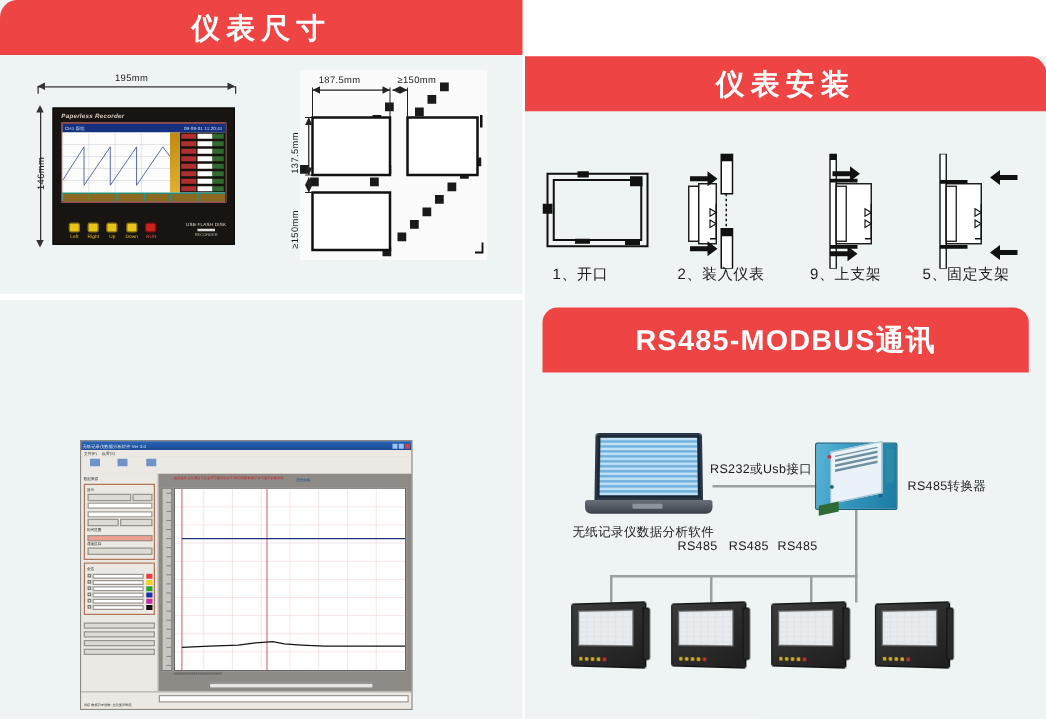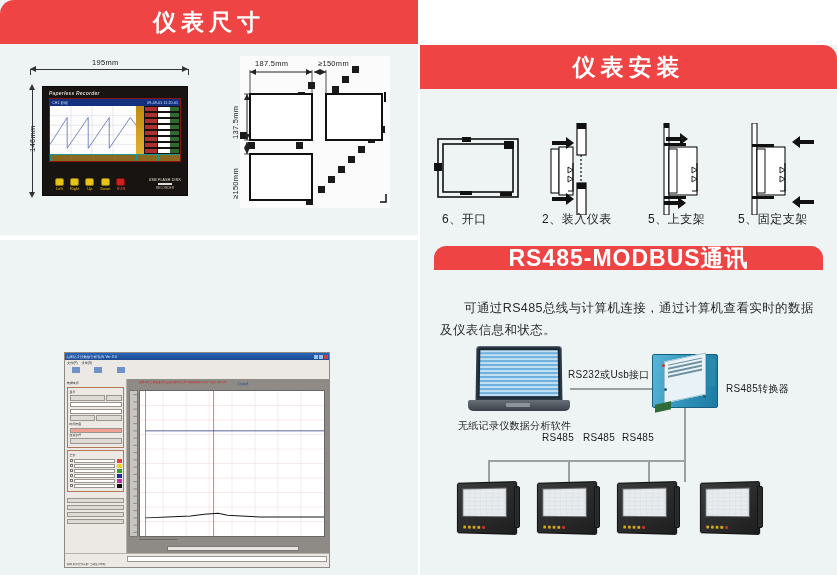--- a/index.html
+++ b/index.html
@@ -26,21 +26,21 @@
     letter-spacing: 5px;
     font-size: 23px; font-weight: bold;
   }
   #panel-dimensions .panel-header { border-top-left-radius: 14px; }
   #panel-installation .panel-header { border-top-right-radius: 14px; }
   #panel-analysis .panel-header {
     left: 0; top: 4px; height: 42px;
     border-top-left-radius: 14px; border-bottom-left-radius: 0;
   }
   #panel-rs485 .panel-header {
-    left: 14px; top: 6px; right: 14px; height: 24px;
+    left: 14px; top: 6px; right: 14px; height: 52px;
     border-radius: 12px 12px 0 0;
     letter-spacing: 1px;
   }
   .panel-header .latin { letter-spacing: 1px; }
 
   .panel-body { position: absolute; left: 0; right: 0; top: 44px; bottom: 0; }
 
   .caption-text {
     position: absolute;
     font-size: 12.5px; color: #2c2c2c; line-height: 1.75;
@@ -501,21 +501,21 @@
         <svg width="90" height="70" viewBox="0 0 90 70">
           <rect x="4" y="6" width="80" height="58" fill="none" stroke="#111" stroke-width="1.6"></rect>
           <rect x="9" y="11" width="70" height="48" fill="none" stroke="#111" stroke-width="1.6"></rect>
           <rect x="28" y="4" width="9" height="5" fill="#111"></rect>
           <rect x="70" y="8" width="10" height="8" fill="#111"></rect>
           <rect x="0" y="30" width="8" height="8" fill="#111"></rect>
           <rect x="26" y="58" width="12" height="4" fill="#111"></rect>
           <rect x="66" y="59" width="12" height="4" fill="#111"></rect>
         </svg>
       </div>
-      <div class="inst-cap" style="left:22px; top:122px;">6、开口</div>
+      <div class="inst-cap" style="left:22px; top:122px;">1、开口</div>
 
       <div class="inst-step" style="left:126px; top:34px;">
         <svg width="66" height="92" viewBox="0 0 66 92">
           <rect x="31" y="0" width="9" height="32" fill="#fff" stroke="#111" stroke-width="1.2"></rect>
           <rect x="31" y="0" width="9" height="6" fill="#111"></rect>
           <rect x="31" y="60" width="9" height="32" fill="#fff" stroke="#111" stroke-width="1.2"></rect>
           <rect x="31" y="60" width="9" height="6" fill="#111"></rect>
           <line x1="35" y1="32" x2="35" y2="60" stroke="#111" stroke-width="1.2" stroke-dasharray="2,2"></line>
           <rect x="5" y="26" width="8" height="44" fill="#fff" stroke="#111" stroke-width="1.1"></rect>
           <rect x="13" y="24" width="14" height="48" fill="#fff" stroke="#111" stroke-width="1.1"></rect>
@@ -536,21 +536,21 @@
           <rect x="19" y="26" width="8" height="44" fill="#fff" stroke="#111" stroke-width="1"></rect>
           <path d="M47 40 l0 28 -5 0" fill="none" stroke="#111" stroke-width="1.1"></path>
           <polygon points="42,44 47,47 42,50" fill="none" stroke="#111" stroke-width="0.9"></polygon>
           <polygon points="42,53 47,56 42,59" fill="none" stroke="#111" stroke-width="0.9"></polygon>
           <rect x="14" y="20" width="22" height="3" fill="#111"></rect>
           <rect x="14" y="73" width="22" height="3" fill="#111"></rect>
           <polygon points="16,14 30,14 30,10 38,16 30,22 30,18 16,18" fill="#111"></polygon>
           <polygon points="14,78 28,78 28,74 36,80 28,86 28,82 14,82" fill="#111"></polygon>
         </svg>
       </div>
-      <div class="inst-cap" style="left:228px; top:122px;">5、上支架</div>
+      <div class="inst-cap" style="left:228px; top:122px;">9、上支架</div>
 
       <div class="inst-step" style="left:322px; top:34px;">
         <svg width="76" height="92" viewBox="0 0 76 92">
           <rect x="10" y="0" width="5" height="92" fill="#fff" stroke="#111" stroke-width="1.1"></rect>
           <rect x="15" y="24" width="28" height="48" fill="#fff" stroke="#111" stroke-width="1.1"></rect>
           <rect x="15" y="26" width="8" height="44" fill="#fff" stroke="#111" stroke-width="1"></rect>
           <path d="M43 40 l0 28 -5 0" fill="none" stroke="#111" stroke-width="1.1"></path>
           <polygon points="38,44 43,47 38,50" fill="none" stroke="#111" stroke-width="0.9"></polygon>
           <polygon points="38,53 43,56 38,59" fill="none" stroke="#111" stroke-width="0.9"></polygon>
           <rect x="10" y="21" width="22" height="3" fill="#111"></rect>
@@ -731,21 +731,20 @@
       </div>
     </div>
   </div>
 
   <div class="panel" id="panel-rs485">
     <div class="panel-header">
       <span class="latin">RS485-MODBUS</span>
         <span>通讯</span>
     </div>
     <div class="panel-body">
-      <div class="caption-text" style="left:20px; top:14px; width:380px; text-indent:24px;">可通过RS485总线与计算机连接，通过计算机查看实时的数据及仪表信息和状态。</div>
 
       <div class="laptop" style="left:48px; top:62px; width:102px; height:66px;">
         <div class="lt-screen">
           <div class="lt-grid"></div>
         </div>
         <div class="lt-base"></div>
         <div class="lt-pad"></div>
       </div>
       <div class="rs-label" style="left:38px; top:135px;">无纸记录仪数据分析软件</div>
 

